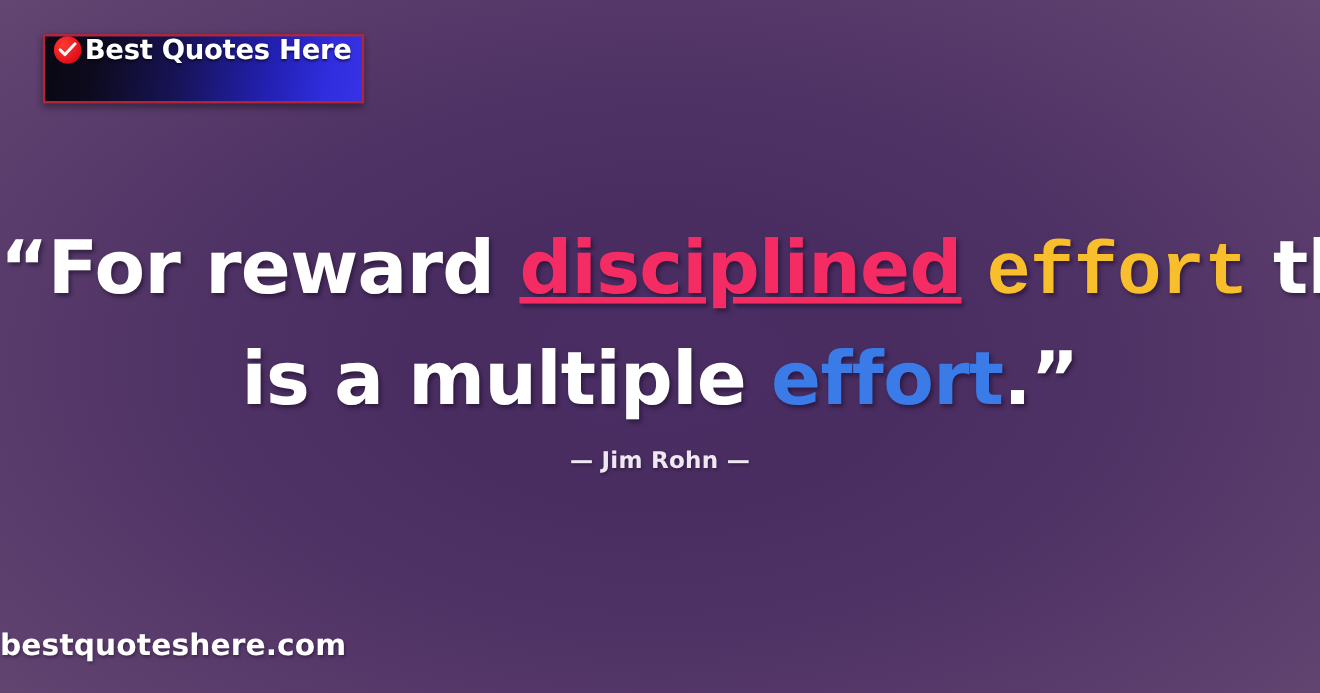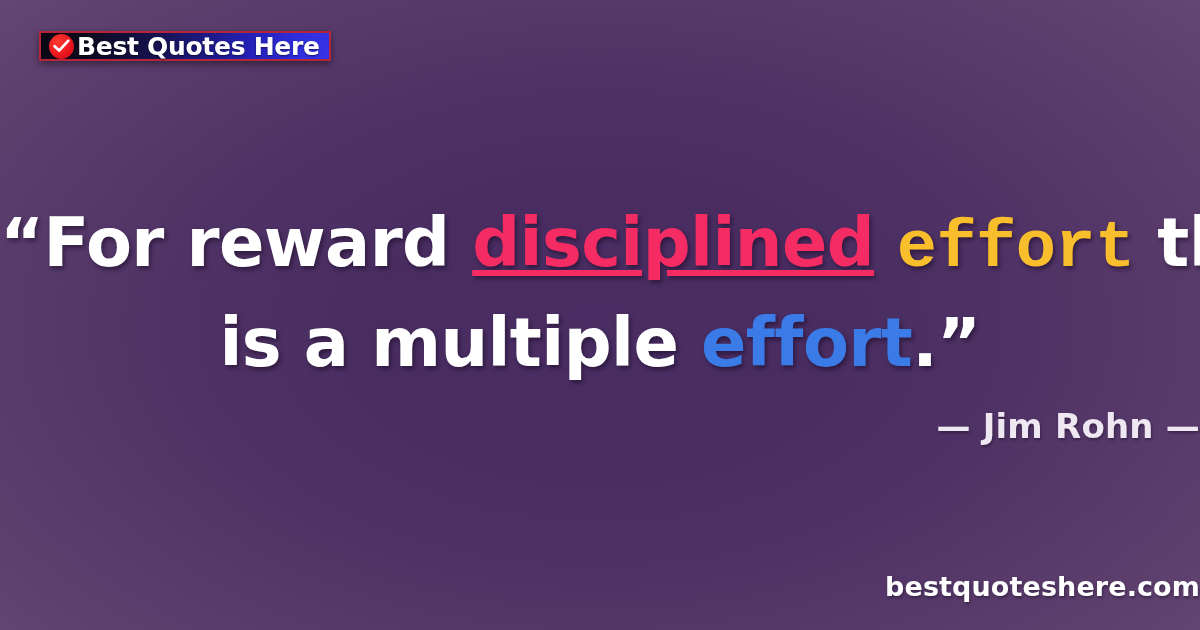--- a/index.html
+++ b/index.html
@@ -27,24 +27,24 @@
         #664873 90%,
         #6b4d77 100%);
     overflow: hidden;
   }
 
   
   #brand-badge {
     position: absolute;
     left: 39px;
     top: 31px;
-    height: 30px;
+    height: 63px;
     box-sizing: border-box;
     display: flex;
-    align-items: flex-end;
+    align-items: flex-start;
     padding: 0 9px 0 8px;
     background: linear-gradient(100deg,
         #0a0713 0%,
         #0d0a1d 16%,
         #171355 42%,
         #2220b0 70%,
         #2f2ddd 88%,
         #3633e6 100%);
     border: 2px solid #b5253a;
     box-shadow: 0 3px 7px rgba(0,0,0,0.42);
@@ -93,43 +93,42 @@
   .w-pink   { color: #f52c63; text-decoration: underline; }
   .w-yellow { color: #f9be2c; font-family: Liberation Mono, monospace; }
   .w-blue   { color: #3b7be8; }
 
   
   #author {
     position: absolute;
     left: 0;
     right: 0;
     top: 406px;
-    text-align: right;
-    font-size: 34px;
+    text-align: center;
+    font-size: 21px;
     font-weight: bold;
     letter-spacing: 0.2px;
     color: #efe8f3;
     white-space: nowrap;
     text-shadow: 1px 2px 3px rgba(24,10,36,0.45);
   }
 
   
   #site-url {
     position: absolute;
     left: 0;
     right: 0;
     top: 571px;
-    text-align: right;
+    text-align: left;
     font-size: 27px;
     font-weight: bold;
     letter-spacing: 0.1px;
     color: #ffffff;
     white-space: nowrap;
     text-shadow: 1px 2px 3px rgba(24,10,36,0.45);
-    padding-left: 34px;
   }
 </style>
 </head>
 <body>
 
 <div id="poster">
 
   <div id="brand-badge">
     <span id="check-badge">
       <svg width="17" height="15" viewBox="0 0 17 15" xmlns="http://www.w3.org/2000/svg">

